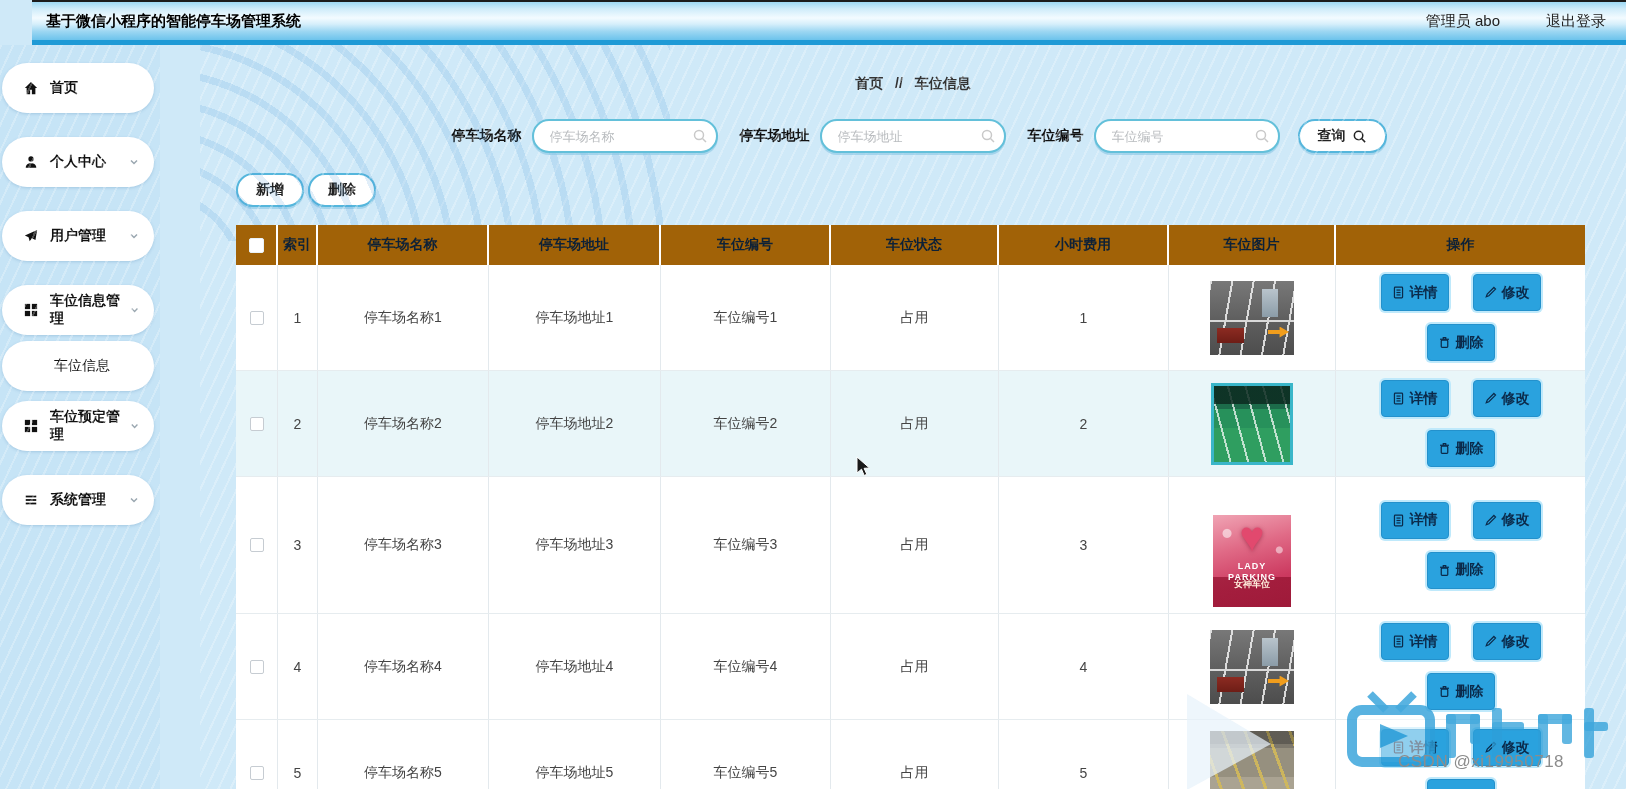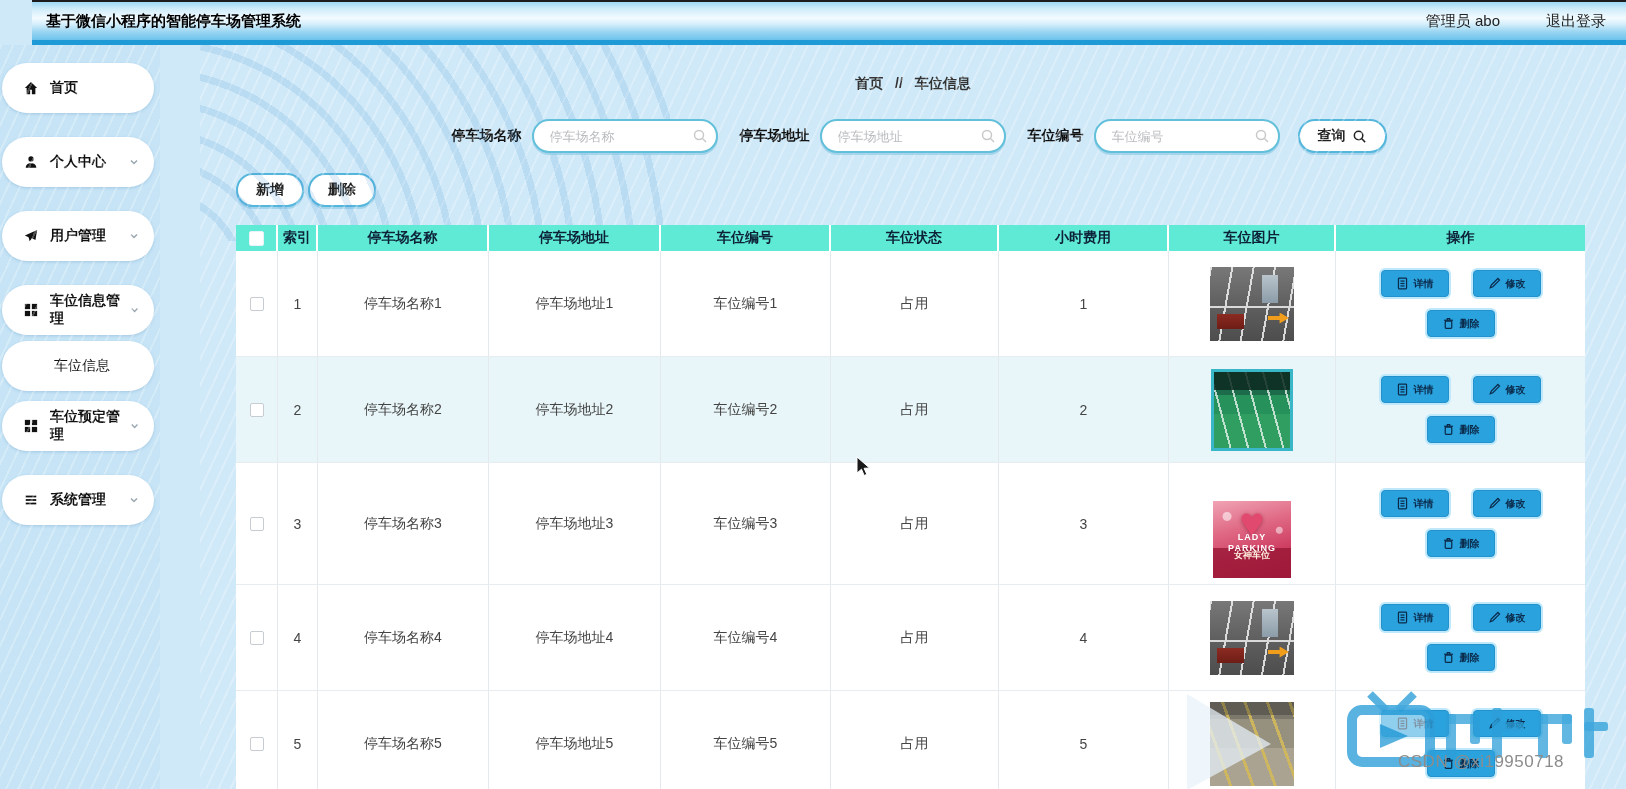--- a/index.html
+++ b/index.html
@@ -71,43 +71,43 @@
     padding:0 18px; cursor:pointer; display:inline-flex; align-items:center; gap:6px;
     font-family:inherit;
   }
   .query-btn { margin-left:8px; }
 
   .toolbar { margin:20px 0 0 36px; display:flex; gap:4px; }
 
   
   .table { margin:18px 0 0 36px; width:1349px; background:#fff; position:relative; z-index:1; }
   .thead, .trow { display:grid; grid-template-columns:42px 40px 171px 172px 170px 168px 170px 167px 249px; }
-  .thead { background:#5eead4; height:26px; }
+  .thead { background:#a16207; height:40px; }
   .th {
     display:flex; align-items:center; justify-content:center;
     font-size:14px; font-weight:bold; color:#0d2137; border-right:2px solid #fff;
   }
   .th:last-child { border-right:none; }
   .trow { min-height:106px; background:#fff; border-bottom:1px solid #e6ecef; }
   .trow.hovered { background:#e9f6f9; }
   .td {
     display:flex; align-items:center; justify-content:center; text-align:center;
     font-size:14px; color:#444; border-right:1px solid #e3e9ed; padding:6px 4px;
   }
   .td:last-child { border-right:none; }
   input[type="checkbox"] {
     appearance:none; width:14px; height:14px; border:1px solid #c6ccd2; border-radius:2px; background:#fff; cursor:pointer;
   }
   .thead input[type="checkbox"] { width:15px; height:15px; border-color:#e9f2f8; }
 
   
   .col-actions { display:flex; flex-wrap:wrap; justify-content:center; align-content:center; column-gap:24px; row-gap:13px; }
   .abtn {
-    width:68px; height:27px; background:#2aa2de; border:1px solid #2391cc; border-radius:4px;
-    box-shadow:0 0 0 2px #bfe9fb; color:#0b2a4a; font-size:10px; font-weight:bold;
+    width:68px; height:37px; background:#2aa2de; border:1px solid #2391cc; border-radius:4px;
+    box-shadow:0 0 0 2px #bfe9fb; color:#0b2a4a; font-size:14px; font-weight:bold;
     display:inline-flex; align-items:center; justify-content:center; gap:5px; cursor:pointer;
     font-family:inherit;
   }
 
   
   .photo { position:relative; margin:0 auto; overflow:hidden; }
   .photo[data-phototype="aerial"] {
     width:84px; height:74px;
     background:
       linear-gradient(#b9c4cc,#8b9ca8) 52px 8px / 16px 28px no-repeat,
@@ -121,21 +121,21 @@
     clip-path:polygon(0 32%,55% 32%,55% 0,100% 50%,55% 100%,55% 68%,0 68%);
   }
   .photo[data-phototype="green"] {
     width:82px; height:82px; border:3px solid #3ab6c9;
     background:
       linear-gradient(180deg, rgba(12,42,32,.85) 0 24%, transparent 24%),
       repeating-linear-gradient(75deg, transparent 0 15px, rgba(255,255,255,.7) 15px 17px),
       linear-gradient(180deg,#1c6b4a 0 30%,#27915b 30% 55%,#2f9e60 55% 100%);
   }
   .photo[data-phototype="lady"] {
-    width:78px; height:77px;
+    width:78px; height:92px;
     background:
       linear-gradient(0deg, rgba(150,20,50,.75) 0 30px, transparent 30px),
       radial-gradient(circle at 18% 20%, rgba(255,255,255,.55) 0 4px, transparent 5px),
       radial-gradient(circle at 85% 38%, rgba(255,255,255,.5) 0 3px, transparent 4px),
       linear-gradient(165deg,#f0a4b4 0%,#e06a86 35%,#cc3a60 70%,#b82a50 100%);
     margin-top: 32px;
   }
   .photo[data-phototype="lady"]::before {
     content:'♥'; position:absolute; top:-2px; left:50%; transform:translateX(-50%);
     font-size:42px; color:#e2496e; text-shadow:0 1px 4px rgba(120,10,40,.5);

